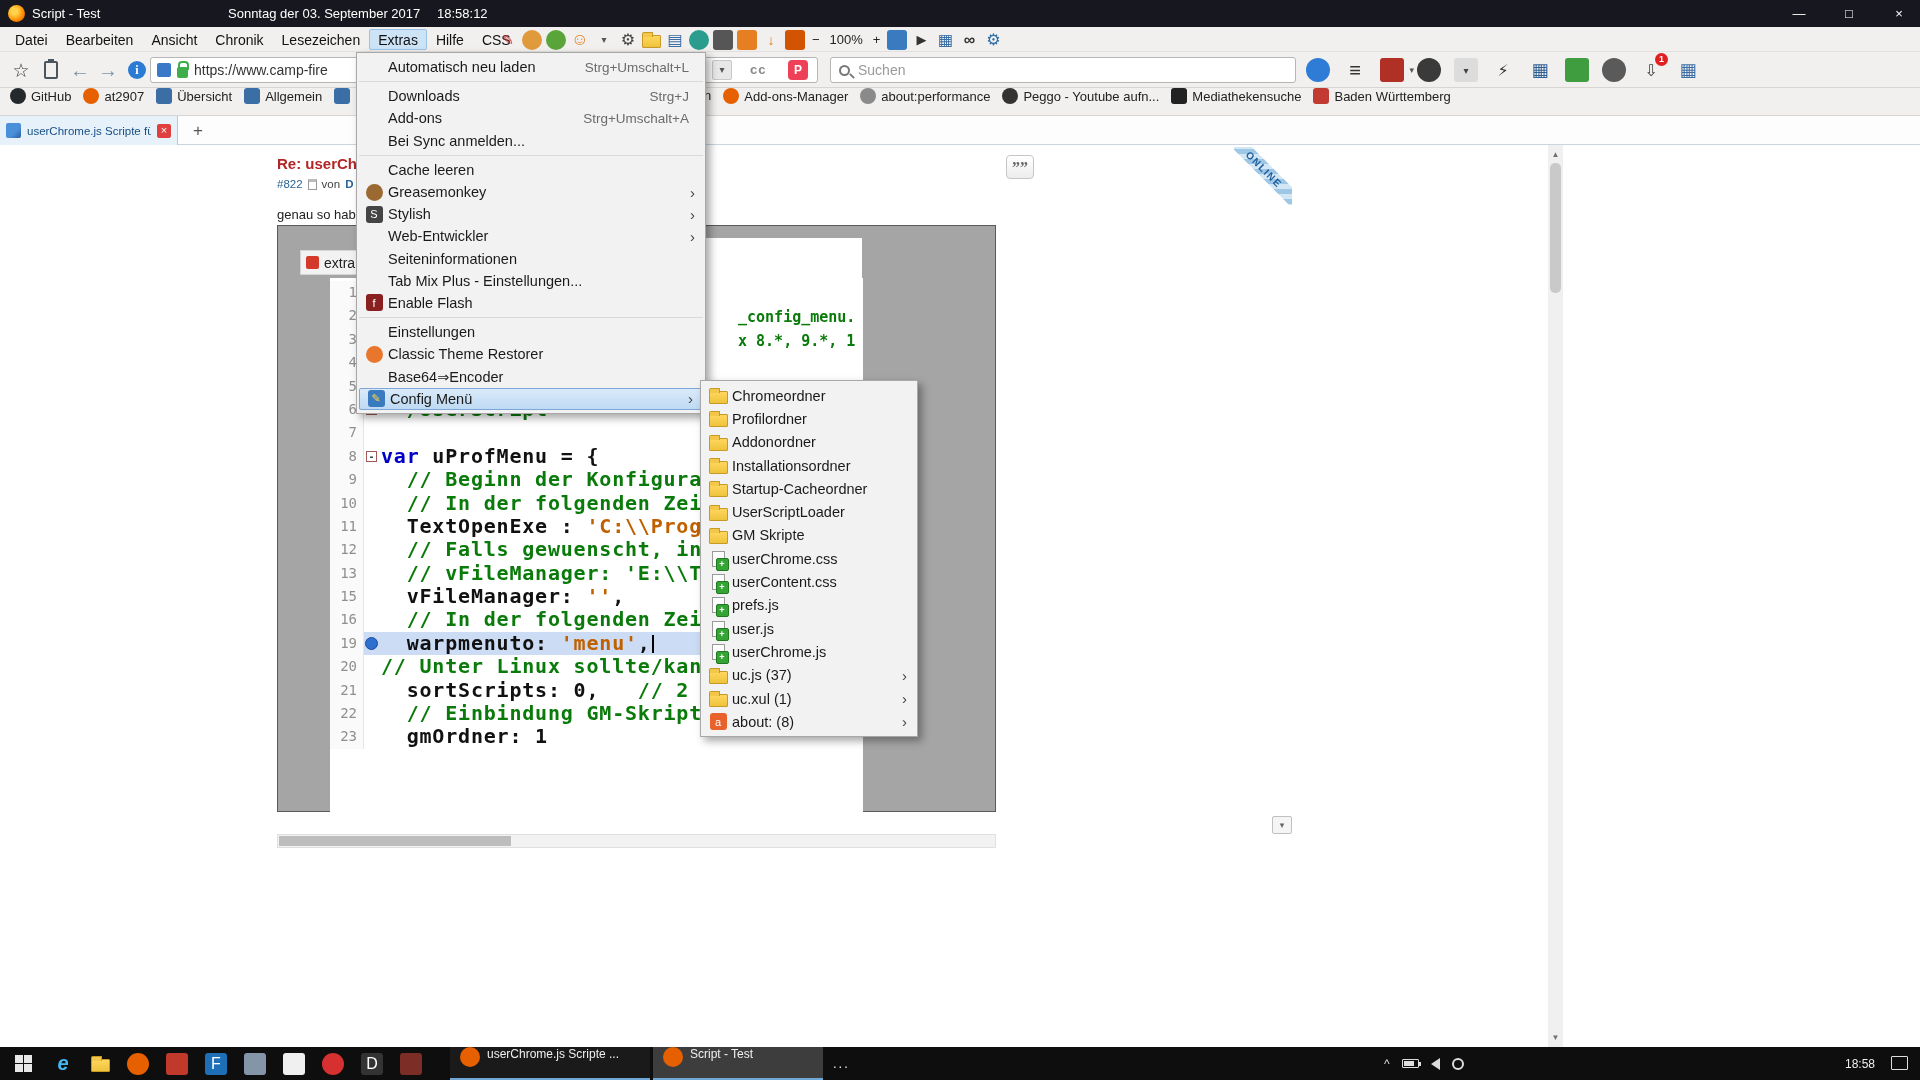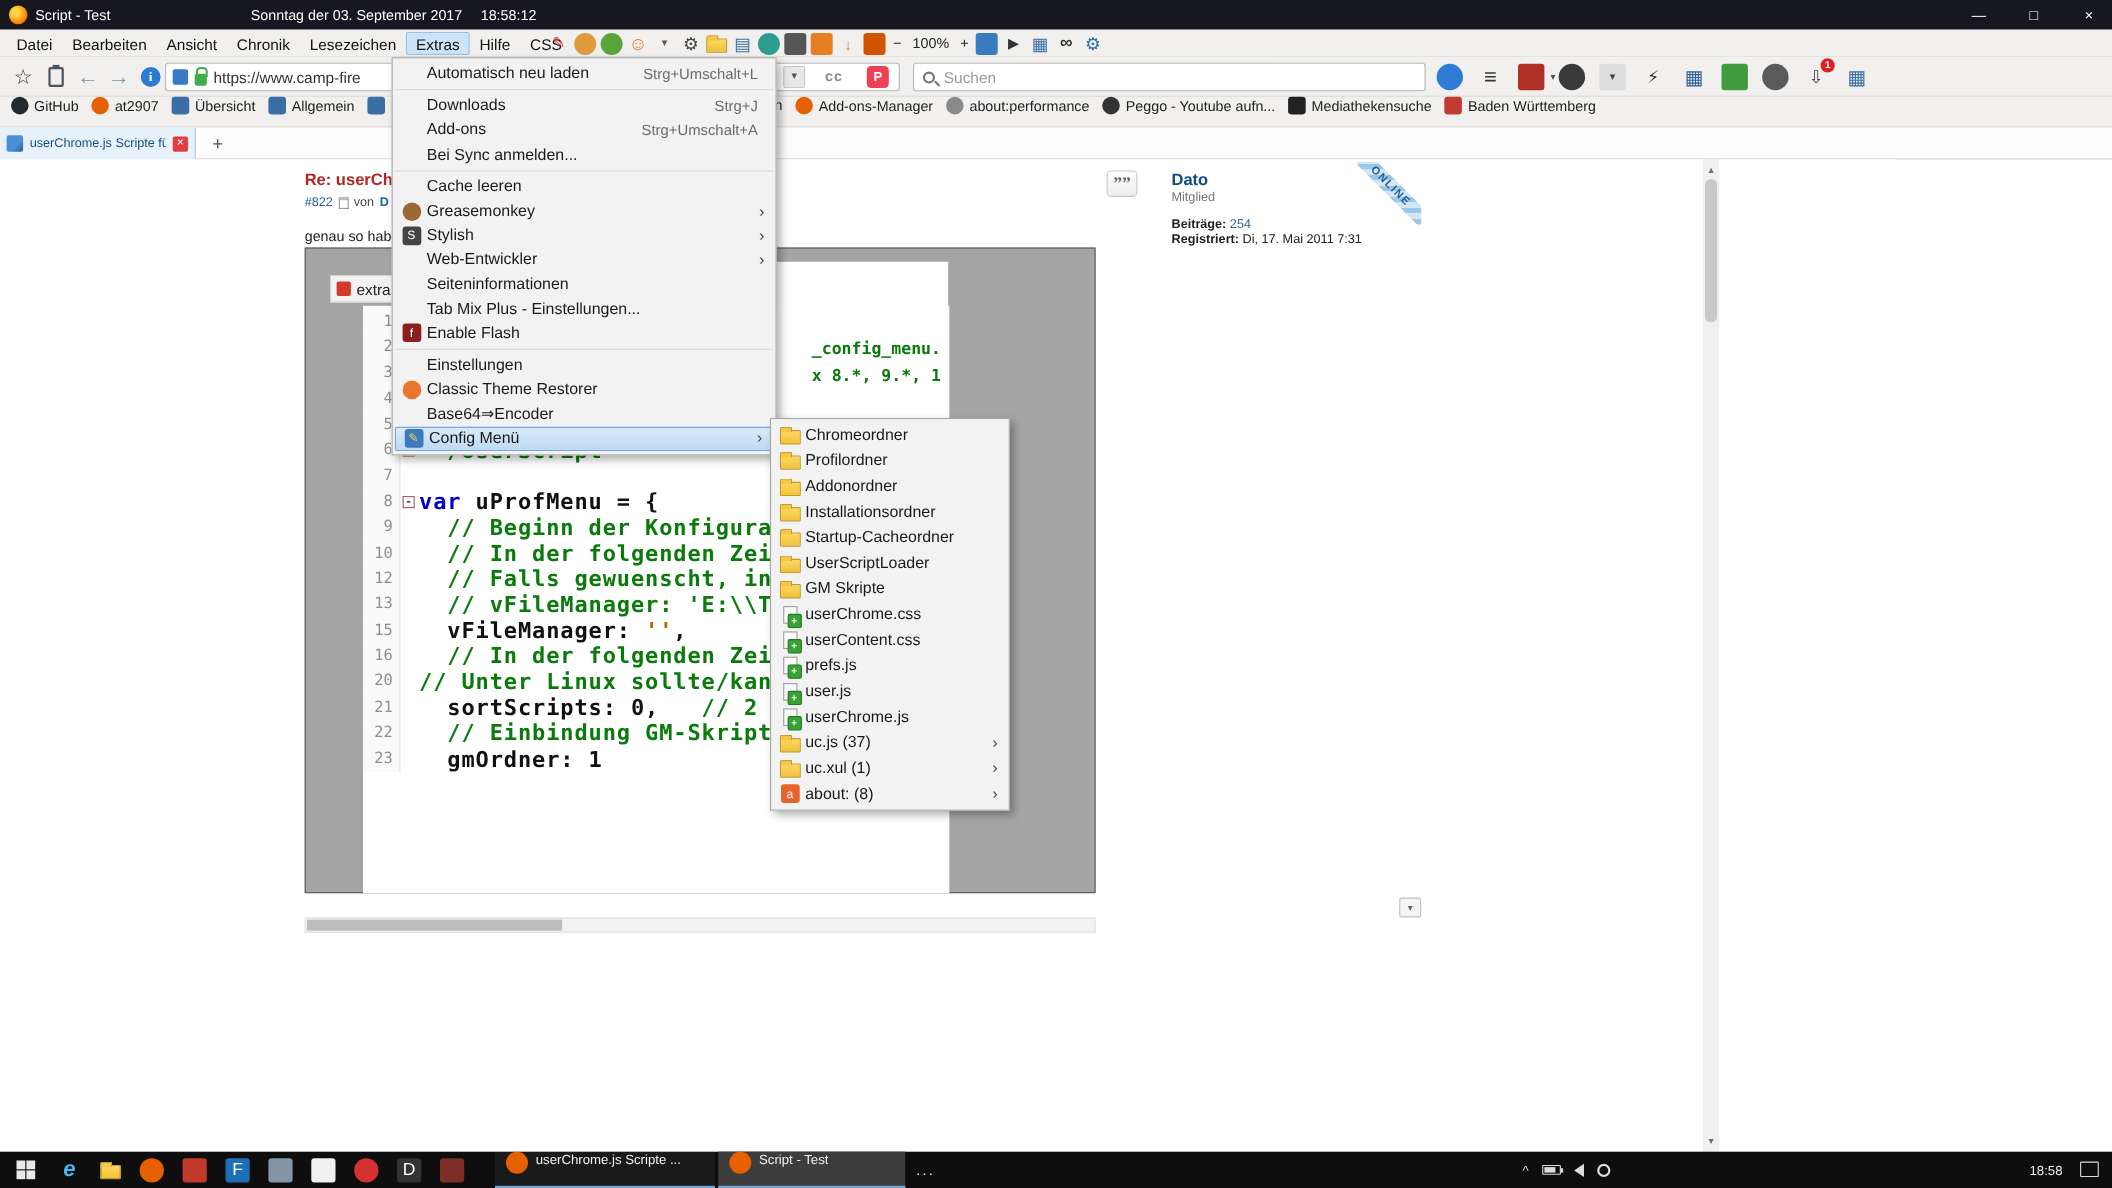--- a/index.html
+++ b/index.html
@@ -319,26 +319,20 @@
     <div class="post-title">Re: userCh</div>
     <div class="post-meta">
       <span class="pm-num">#822</span>
       <span class="pm-doc"></span>
       <span>von </span>
       <span class="pm-user">D</span>
     </div>
     <div class="post-body">genau so habe</div>
     <div class="quote-btn">””</div>
 
-    <div class="author">
-      <div class="a-name">Dato</div>
-      <div class="a-role">Mitglied</div>
-      <div class="a-posts"><b>Beiträge:</b> <span class="lnk">254</span></div>
-      <div class="a-reg"><b>Registriert:</b> <span>Di, 17. Mai 2011 7:31</span></div>
-    </div>
     <div class="ribbon-box">
       <div class="ribbon">ONLINE</div>
     </div>
 
     <div class="shot">
       <div class="shot-strip">
         <span class="strip-ic"></span>
         <span class="strip-label">extra</span>
       </div>
       <div class="shot-patch"></div>
@@ -391,38 +385,50 @@
             <span class="ln-num">9</span>
             <span class="ln-margin"></span>
             <span class="ln-text"><span class="sg-c">  // Beginn der Konfigura</span></span>
           </div>
           <div class="code-line">
             <span class="ln-num">10</span>
             <span class="ln-margin"></span>
             <span class="ln-text"><span class="sg-c">  // In der folgenden Zei</span></span>
           </div>
           <div class="code-line">
+            <span class="ln-num">11</span>
+            <span class="ln-margin"></span>
+            <span class="ln-text"><span class="sg-p">  TextOpenExe : </span><span class="sg-s">'C:\\Prog</span></span>
+          </div>
+          <div class="code-line">
             <span class="ln-num">12</span>
             <span class="ln-margin"></span>
             <span class="ln-text"><span class="sg-c">  // Falls gewuenscht, in</span></span>
           </div>
           <div class="code-line">
             <span class="ln-num">13</span>
             <span class="ln-margin"></span>
             <span class="ln-text"><span class="sg-c">  // vFileManager: 'E:\\T</span></span>
           </div>
           <div class="code-line">
             <span class="ln-num">15</span>
             <span class="ln-margin"></span>
             <span class="ln-text"><span class="sg-p">  vFileManager: </span><span class="sg-s">''</span><span class="sg-p">,</span></span>
           </div>
           <div class="code-line">
             <span class="ln-num">16</span>
             <span class="ln-margin"></span>
             <span class="ln-text"><span class="sg-c">  // In der folgenden Zei</span></span>
+          </div>
+          <div class="code-line hl">
+            <span class="ln-num">19</span>
+            <span class="ln-margin">
+              <span class="mark-dot"></span>
+            </span>
+            <span class="ln-text"><span class="sg-p">  warpmenuto: </span><span class="sg-s">'menu'</span><span class="sg-p">,</span><span class="caret"></span></span>
           </div>
           <div class="code-line">
             <span class="ln-num">20</span>
             <span class="ln-margin"></span>
             <span class="ln-text"><span class="sg-c">// Unter Linux sollte/kann versucht w</span></span>
           </div>
           <div class="code-line">
             <span class="ln-num">21</span>
             <span class="ln-margin"></span>
             <span class="ln-text"><span class="sg-p">  sortScripts: 0,   </span><span class="sg-c">// 2 zum Erzwinger</span></span>

